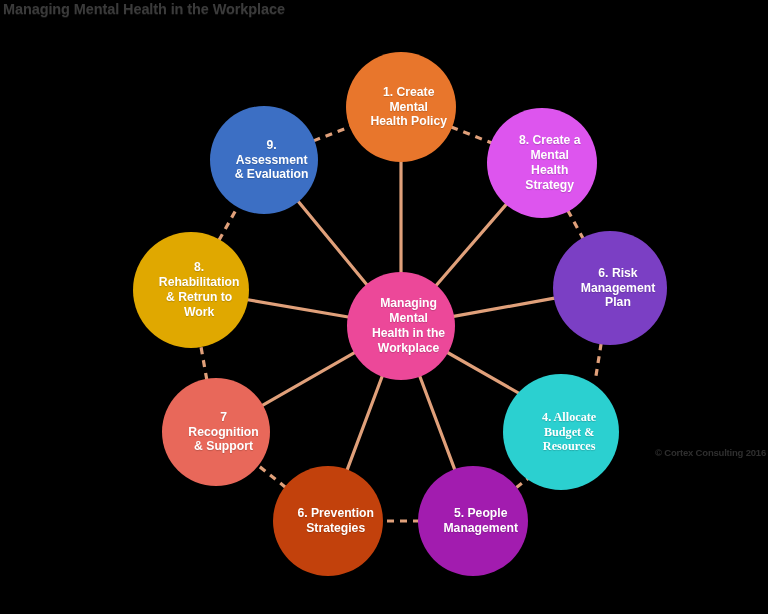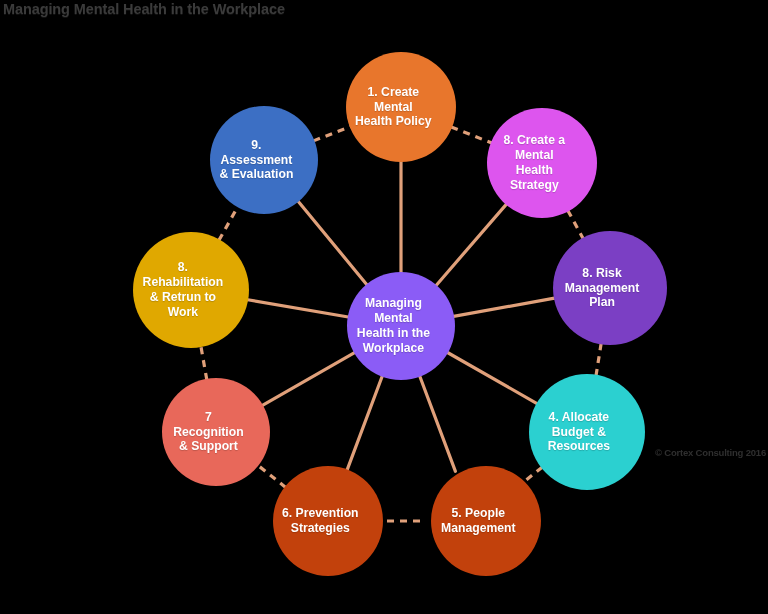--- a/index.html
+++ b/index.html
@@ -42,21 +42,21 @@
     width: 768px;
     height: 614px;
     z-index: 10;
   }
 
   .node {
     position: absolute;
     border-radius: 50%;
     display: flex;
     align-items: center;
-    justify-content: flex-start;
+    justify-content: flex-end;
     text-align: center;
     color: #ffffff;
     font-weight: bold;
     z-index: 20;
     box-sizing: border-box;
     line-height: 1.22;
   }
 
   .node .label {
     display: block;
@@ -113,48 +113,48 @@
         <line x1="542.2211378450531" y1="467.2683073609759" x2="516.4220799362655" y2="487.58791934223336" stroke="#e0a07a" stroke-width="3.2" stroke-linecap="butt" stroke-dasharray="7 6"></line>
         <line x1="420" y1="521" x2="382" y2="521" stroke="#e0a07a" stroke-width="3.2" stroke-linecap="butt" stroke-dasharray="7 6"></line>
         <line x1="285.7228300272596" y1="487.4047488609474" x2="257.49425941768965" y2="464.9731168586998" stroke="#e0a07a" stroke-width="3.2" stroke-linecap="butt" stroke-dasharray="7 6"></line>
         <line x1="206.81034772253537" y1="379.80277506400085" x2="200.8832109399148" y2="346.136638138716" stroke="#e0a07a" stroke-width="3.2" stroke-linecap="butt" stroke-dasharray="7 6"></line>
         <line x1="218.90858082902844" y1="240.2997875647439" x2="238.04991607125427" y2="206.21247822927322" stroke="#e0a07a" stroke-width="3.2" stroke-linecap="butt" stroke-dasharray="7 6"></line>
         <line x1="313.4300263959106" y1="140.8774350439178" x2="350.6373315966194" y2="126.4833680684611" stroke="#e0a07a" stroke-width="3.2" stroke-linecap="butt" stroke-dasharray="7 6"></line>
       </g>
   </svg>
 
   <div id="nodes-layer">
-      <div class="node center" style="left: 347px; top: 272px; width: 108px; height: 108px; background: #8b5cf6;">
+      <div class="node center" style="left: 347px; top: 272px; width: 108px; height: 108px; background: #ec4899;">
         <span class="label">Managing
 Mental
 Health in the
 Workplace</span>
       </div>
       <div class="node outer" style="left: 346px; top: 52px; width: 110px; height: 110px; background: rgb(232, 118, 44);">
         <span class="label">1. Create
 Mental
 Health Policy</span>
       </div>
       <div class="node outer" style="left: 487px; top: 108px; width: 110px; height: 110px; background: rgb(221, 85, 238);">
         <span class="label">8. Create a
 Mental
 Health
 Strategy</span>
       </div>
       <div class="node outer" style="left: 553px; top: 231px; width: 114px; height: 114px; background: rgb(123, 63, 196);">
-        <span class="label">8. Risk
+        <span class="label">6. Risk
 Management
 Plan</span>
       </div>
-      <div class="node outer" style="left: 529px; top: 374px; width: 116px; height: 116px; background: rgb(43, 208, 208);">
+      <div class="node outer" style="left: 503px; top: 374px; width: 116px; height: 116px; background: rgb(43, 208, 208); font-family: Liberation Serif, serif;">
         <span class="label">4. Allocate
 Budget &amp;
 Resources</span>
       </div>
-      <div class="node outer" style="left: 431px; top: 466px; width: 110px; height: 110px; background: #c2410c;">
+      <div class="node outer" style="left: 418px; top: 466px; width: 110px; height: 110px; background: #a21caf;">
         <span class="label">5. People
 Management</span>
       </div>
       <div class="node outer" style="left: 273px; top: 466px; width: 110px; height: 110px; background: #c2410c;">
         <span class="label">6. Prevention
 Strategies</span>
       </div>
       <div class="node outer" style="left: 162px; top: 378px; width: 108px; height: 108px; background: rgb(232, 104, 90);">
         <span class="label">7
 Recognition

